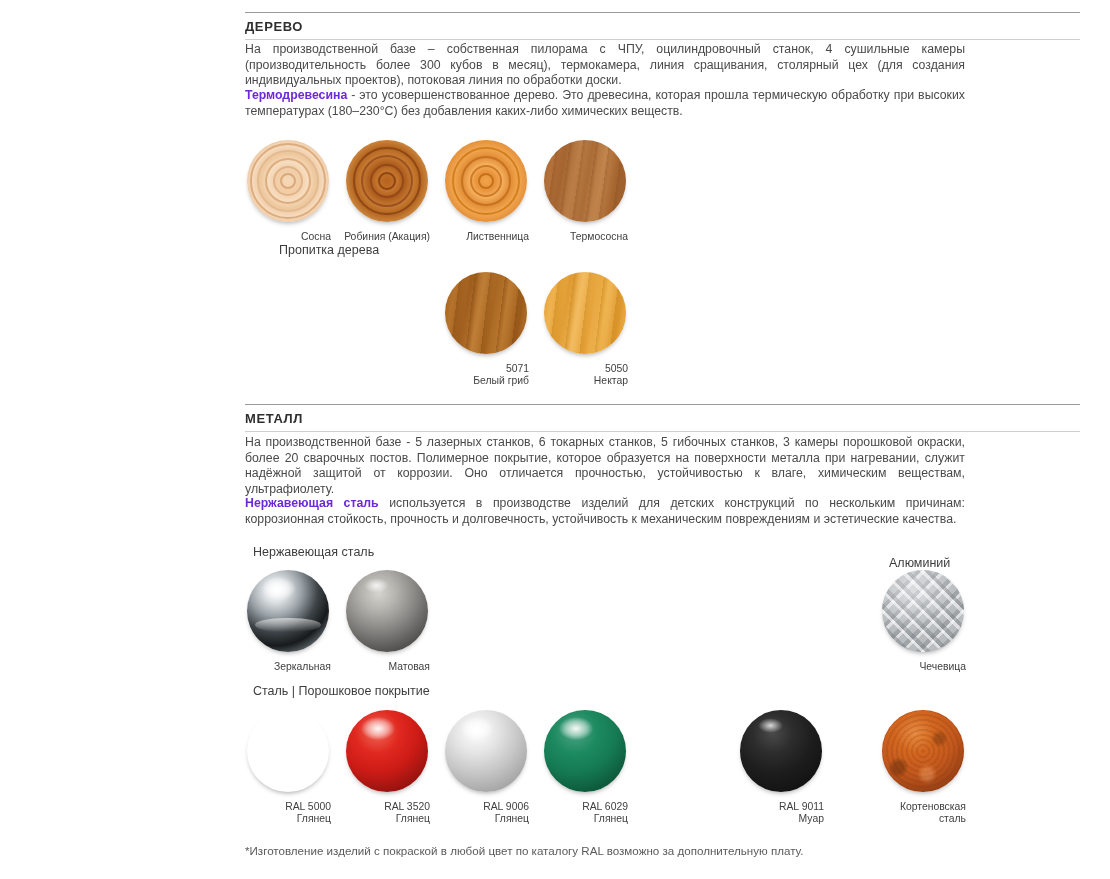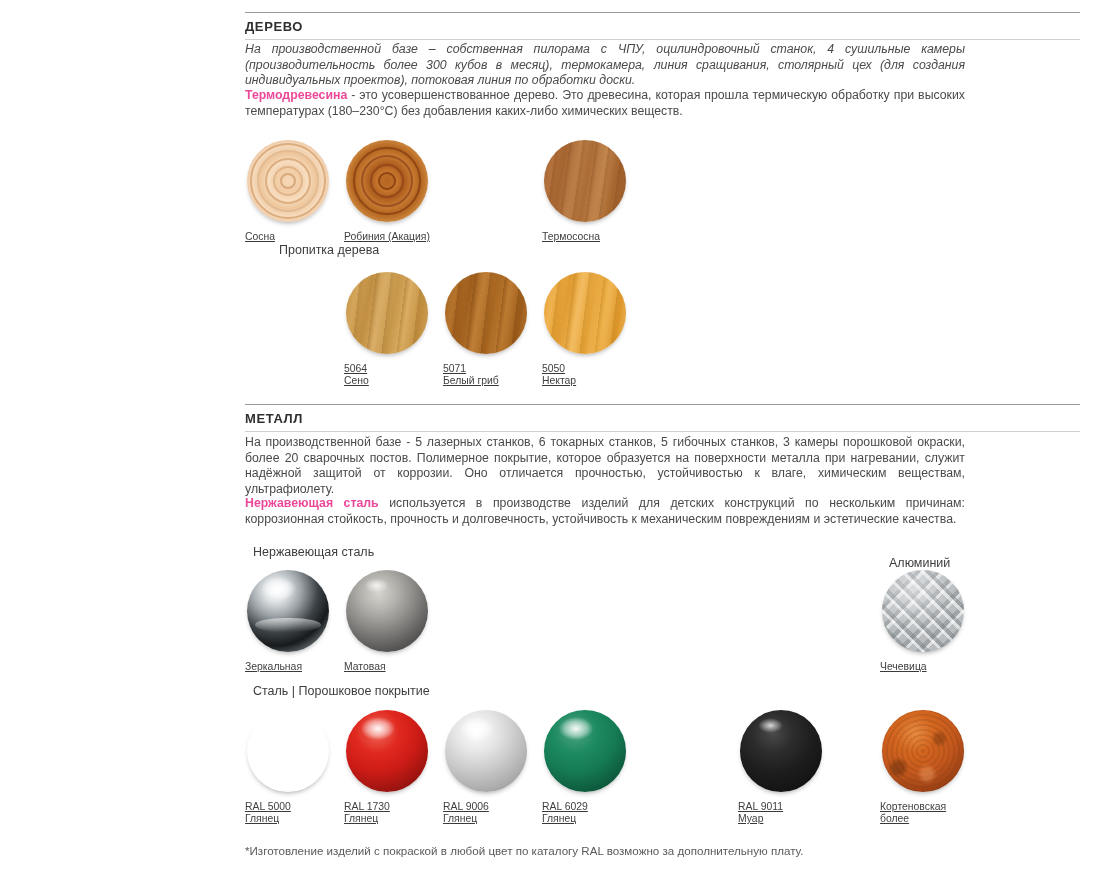--- a/index.html
+++ b/index.html
@@ -37,34 +37,33 @@
 
   .para{
     position:absolute;
     left:245px;
     width:720px;
     font-size:12.3px;
     line-height:15.5px;
     text-align:justify;
     color:#4a4a4a;
   }
-  .para b{font-weight:bold;color:#ec4899;}
+  .para b{font-weight:bold;color:#6d28d9;}
 
   .subhead{
     position:absolute;
     font-size:12.5px;
     color:#3d3d3d;
   }
 
   
   .swatch{
     position:absolute;
     width:86px;
-    text-align:left;
-    text-decoration:underline;
+    text-align:right;
   }
   .disc{
     width:82px;height:82px;
     border-radius:50%;
     margin:0 auto;
     position:relative;
     overflow:hidden;
     box-shadow:0 3px 5px -2px rgba(0,0,0,.35);
   }
   .caption{
@@ -113,21 +112,21 @@
 <body>
 
 <div class="page">
 
   <div class="section-head" style="top:12px;">
     <div class="rule-top"></div>
     <div class="title">ДЕРЕВО</div>
     <div class="rule-bot"></div>
   </div>
 
-  <div class="para" style="top:42px;font-style:italic;">На производственной базе – собственная пилорама с ЧПУ, оцилиндровочный станок, 4 сушильные камеры (производительность более 300 кубов в месяц), термокамера, линия сращивания, столярный цех (для создания индивидуальных проектов), потоковая линия по обработки доски.</div>
+  <div class="para" style="top:42px;">На производственной базе – собственная пилорама с ЧПУ, оцилиндровочный станок, 4 сушильные камеры (производительность более 300 кубов в месяц), термокамера, линия сращивания, столярный цех (для создания индивидуальных проектов), потоковая линия по обработки доски.</div>
   <div class="para" style="top:88px;">
     <b>Термодревесина</b><span> - это усовершенствованное дерево. Это древесина, которая прошла термическую обработку при высоких температурах (180–230°C) без добавления каких-либо химических веществ.</span>
   </div>
 
   <div class="swatch" style="left:245px;top:140px;">
     <div class="disc" style="background:radial-gradient(circle at 50% 50%, #f6d9b8 0%, #f2cda6 20%, #f7ddc0 34%, #eec79c 48%, #f6dcc1 62%, #eac29a 76%, #f3d4ae 88%, #e0b88e 100%);">
       <div class="rings">
         <i style="width:12px;height:12px;border-width:2px;border-color:#d9a97b;"></i>
         <i style="width:26px;height:26px;border-width:2px;border-color:#e0b489;"></i>
         <i style="width:42px;height:42px;border-width:2px;border-color:#dcae80;"></i>
@@ -147,42 +146,46 @@
         <i style="width:30px;height:30px;border-width:2px;border-color:#94491a;"></i>
         <i style="width:48px;height:48px;border-width:2px;border-color:#9c5220;"></i>
         <i style="width:64px;height:64px;border-width:2px;border-color:#8e4715;"></i>
       </div>
     </div>
     <div class="caption">
       <span>Робиния (Акация)</span>
     </div>
   </div>
 
+  <div class="swatch" style="left:443px;top:140px;">
+    <div class="disc" style="background:radial-gradient(circle at 50% 50%, #f0a44c 0%, #e8933a 16%, #f4b060 28%, #e08c33 42%, #f2a751 56%, #e5923c 70%, #f6b96f 84%, #d9842c 100%);">
+      <div class="rings">
+        <i style="width:12px;height:12px;border-width:2px;border-color:#c4701d;"></i>
+        <i style="width:28px;height:28px;border-width:2px;border-color:#cf7b26;"></i>
+        <i style="width:46px;height:46px;border-width:2px;border-color:#c77222;"></i>
+        <i style="width:64px;height:64px;border-width:2px;border-color:#d2801f;"></i>
+      </div>
+    </div>
+    <div class="caption">
+      <span>Лиственница</span>
+    </div>
+  </div>
 
   <div class="swatch" style="left:542px;top:140px;">
     <div class="disc" style="background:linear-gradient(100deg,#9d5f2f 0%,#b4713b 12%,#a3632f 24%,#bd8049 38%,#ab6c35 52%,#c3884f 66%,#a8672f 80%,#93572a 100%);">
       <div style="position:absolute;inset:0;background:repeating-linear-gradient(98deg, rgba(120,66,28,.28) 0px, rgba(120,66,28,0) 4px, rgba(170,110,60,.18) 8px, rgba(120,66,28,0) 13px);"></div>
     </div>
     <div class="caption">
       <span>Термососна</span>
     </div>
   </div>
 
   <div class="subhead" style="left:253px;top:243px;margin-left:26px;">Пропитка дерева</div>
 
 
-  <div class="swatch" style="left:344px;top:272px;">
-    <div class="disc" style="background:linear-gradient(100deg,#c08e3f 0%,#d5a65b 14%,#bd8a3c 28%,#dcb06a 42%,#c59547 56%,#dcae63 70%,#c08d3d 86%,#cf9f52 100%);">
-      <div style="position:absolute;inset:0;background:repeating-linear-gradient(97deg, rgba(140,96,32,.30) 0px, rgba(140,96,32,0) 5px, rgba(205,160,90,.28) 9px, rgba(140,96,32,0) 15px);"></div>
-    </div>
-    <div class="caption">
-      <span>5064</span>
-      <span class="sub">Сено</span>
-    </div>
-  </div>
 
   <div class="swatch" style="left:443px;top:272px;">
     <div class="disc" style="background:linear-gradient(100deg,#9c5c1a 0%,#b4712a 14%,#995718 28%,#c07f36 42%,#a4621d 56%,#bd7b31 70%,#9b5a19 86%,#ae6c26 100%);">
       <div style="position:absolute;inset:0;background:repeating-linear-gradient(97deg, rgba(110,58,10,.32) 0px, rgba(110,58,10,0) 5px, rgba(185,122,52,.28) 9px, rgba(110,58,10,0) 15px);"></div>
     </div>
     <div class="caption">
       <span>5071</span>
       <span class="sub">Белый гриб</span>
     </div>
   </div>
@@ -255,21 +258,21 @@
       <span>RAL 5000</span>
       <span class="sub">Глянец</span>
     </div>
   </div>
 
   <div class="swatch" style="left:344px;top:710px;">
     <div class="disc" style="background:radial-gradient(circle at 38% 26%, #ef6a5a 0%, #e0281f 28%, #cc1b16 52%, #8f120e 82%, #6b0d0a 100%);">
       <div class="gloss"></div>
     </div>
     <div class="caption">
-      <span>RAL 1730</span>
+      <span>RAL 3520</span>
       <span class="sub">Глянец</span>
     </div>
   </div>
 
   <div class="swatch" style="left:443px;top:710px;">
     <div class="disc" style="background:radial-gradient(circle at 38% 26%, #ffffff 0%, #e4e4e4 28%, #c8c8c8 52%, #a2a2a2 82%, #8c8c8c 100%);">
       <div class="gloss"></div>
     </div>
     <div class="caption">
       <span>RAL 9006</span>
@@ -300,18 +303,18 @@
 
   <div class="swatch" style="left:880px;top:710px;">
     <div class="disc" style="background:radial-gradient(circle at 40% 28%, #e88b42 0%, #d3661f 26%, #c4581d 52%, #8e3a12 84%, #6e2c0d 100%);">
       <div style="position:absolute;inset:0;background:
          radial-gradient(circle at 20% 70%, rgba(90,40,10,.45) 0 6%, rgba(90,40,10,0) 12%),
          radial-gradient(circle at 70% 35%, rgba(90,40,10,.35) 0 5%, rgba(90,40,10,0) 11%),
          radial-gradient(circle at 55% 78%, rgba(255,180,120,.35) 0 6%, rgba(255,180,120,0) 13%),
          repeating-radial-gradient(circle at 50% 50%, rgba(120,55,15,.18) 0 2px, rgba(255,255,255,0) 2px 5px);"></div>
     </div>
     <div class="caption">
-      <span>Кортеновская более</span>
+      <span>Кортеновская сталь</span>
     </div>
   </div>
 
   <div class="footnote" style="top:844px;text-align:center;">*Изготовление изделий с покраской в любой цвет по каталогу RAL возможно за дополнительную плату.</div>
 </div>
 
 </body></html>

